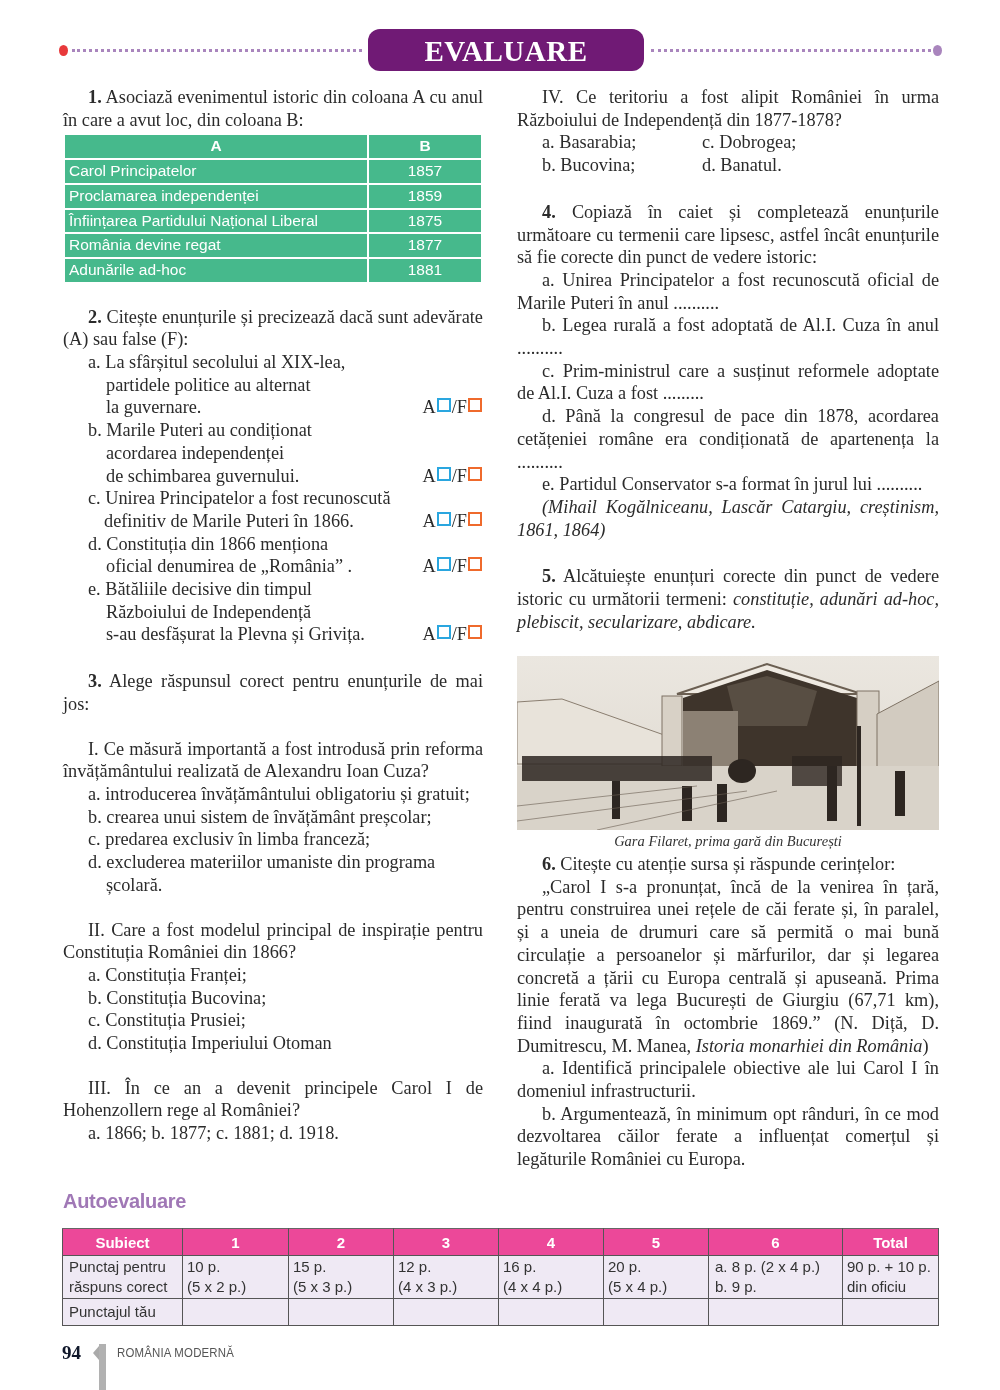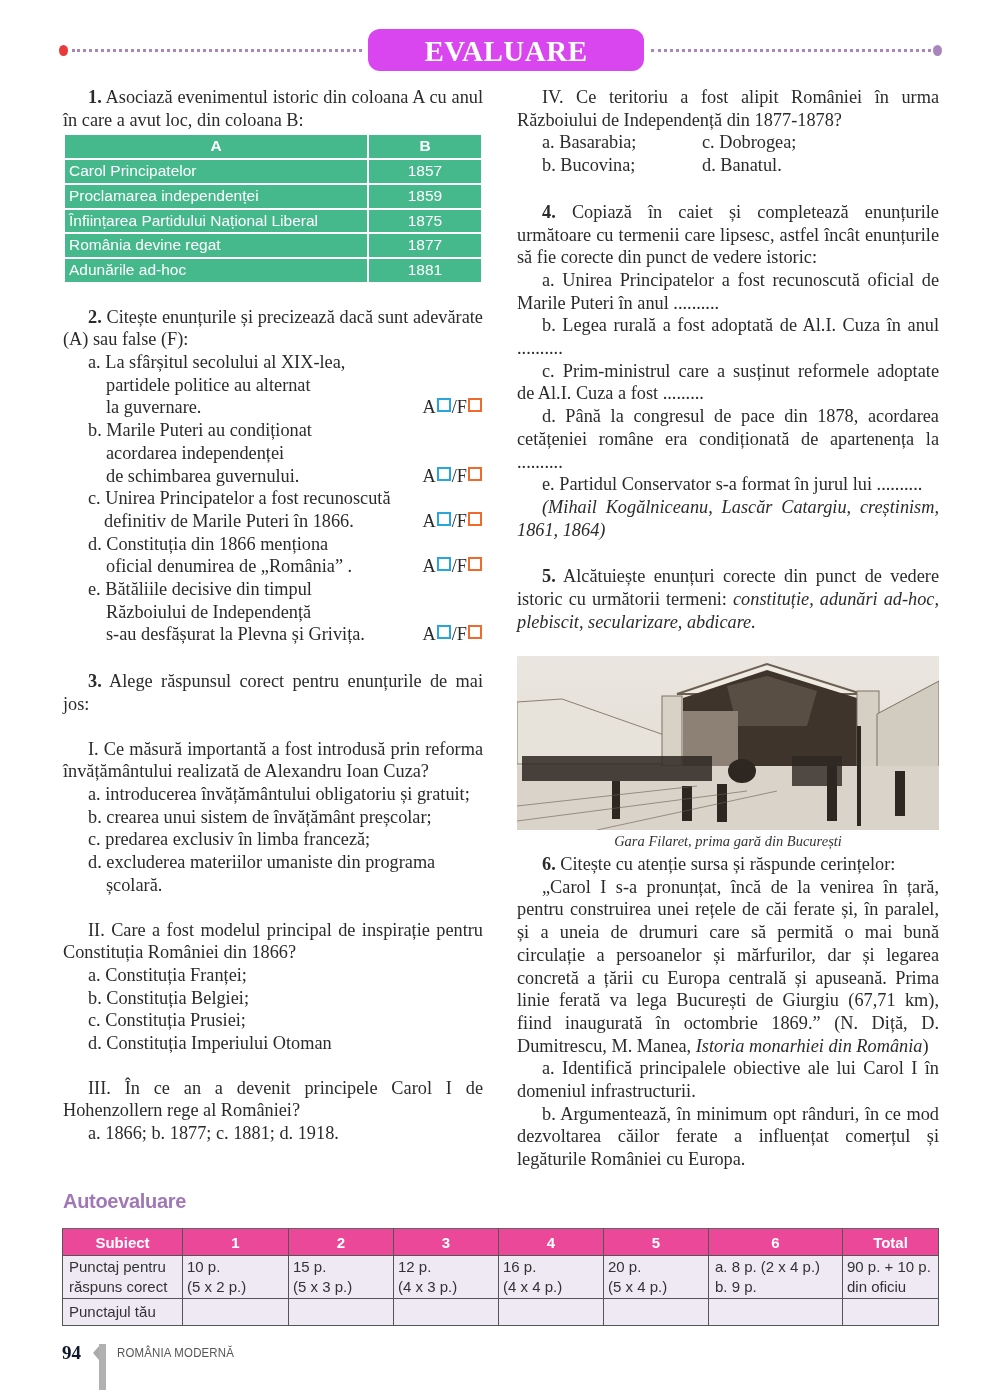--- a/index.html
+++ b/index.html
@@ -3,21 +3,21 @@
 <meta charset="utf-8">
 <style>
   html, body { margin:0; padding:0; background:#ffffff; }
   body { width:1000px; height:1390px; position:relative; overflow:hidden;
          font-family:"DejaVu Serif","Liberation Serif",serif; color:#2a2a2a; }
 
   
   .hdr-line { position:absolute; top:49px; height:0; border-top:3px dotted #a985bd; }
   .hdr-dot-l { position:absolute; left:59px; top:45px; width:9px; height:11px; border-radius:50%; background:#e8393b; }
   .hdr-dot-r { position:absolute; left:933px; top:45px; width:9px; height:11px; border-radius:50%; background:#a985bd; }
-  .hdr-pill { position:absolute; left:368px; top:29px; width:276px; height:42px; border-radius:12px; background:#d946ef;
+  .hdr-pill { position:absolute; left:368px; top:29px; width:276px; height:42px; border-radius:12px; background:#701a75;
               color:#fff; font-family:"Liberation Serif",serif; font-weight:bold; font-size:29px; text-align:center; line-height:44px; letter-spacing:0.5px; }
 
   .col { position:absolute; font-family:"Liberation Serif","DejaVu Serif",serif; font-size:18.3px; line-height:22.7px; color:#2b2b2b; }
   .left { left:63px; width:420px; }
   .right { left:517px; width:422px; }
   p { margin:0; }
   .just { text-align:justify; }
   .ind { text-indent:25px; }
   .num { font-weight:bold; }
   .opt { padding-left:25px; }
@@ -143,21 +143,21 @@
     <p class="ind just"><span class="num">3.</span><span> Alege răspunsul corect pentru enunțurile de mai jos:</span></p>
     <div class="gap"></div>
     <p class="ind just">I. Ce măsură importantă a fost introdusă prin reforma învățământului realizată de Alexandru Ioan Cuza?</p>
     <p class="hang just">a. introducerea învățământului obligatoriu și gratuit;</p>
     <p class="hang">b. crearea unui sistem de învățământ preșcolar;</p>
     <p class="hang">c. predarea exclusiv în limba franceză;</p>
     <p class="hang">d. excluderea materiilor umaniste din programa școlară.</p>
     <div class="gap"></div>
     <p class="ind just">II. Care a fost modelul principal de inspirație pentru Constituția României din 1866?</p>
     <p class="opt">a. Constituția Franței;</p>
-    <p class="opt">b. Constituția Belgiei;</p>
+    <p class="opt">b. Constituția Bucovina;</p>
     <p class="opt">c. Constituția Prusiei;</p>
     <p class="opt">d. Constituția Imperiului Otoman</p>
     <div class="gap"></div>
     <p class="ind just">III. În ce an a devenit principele Carol I de Hohenzollern rege al României?</p>
     <p class="opt">a. 1866; b. 1877; c. 1881; d. 1918.</p>
   </div>
 </div>
 
 <div class="col right" style="top:86px;">
   <div>

